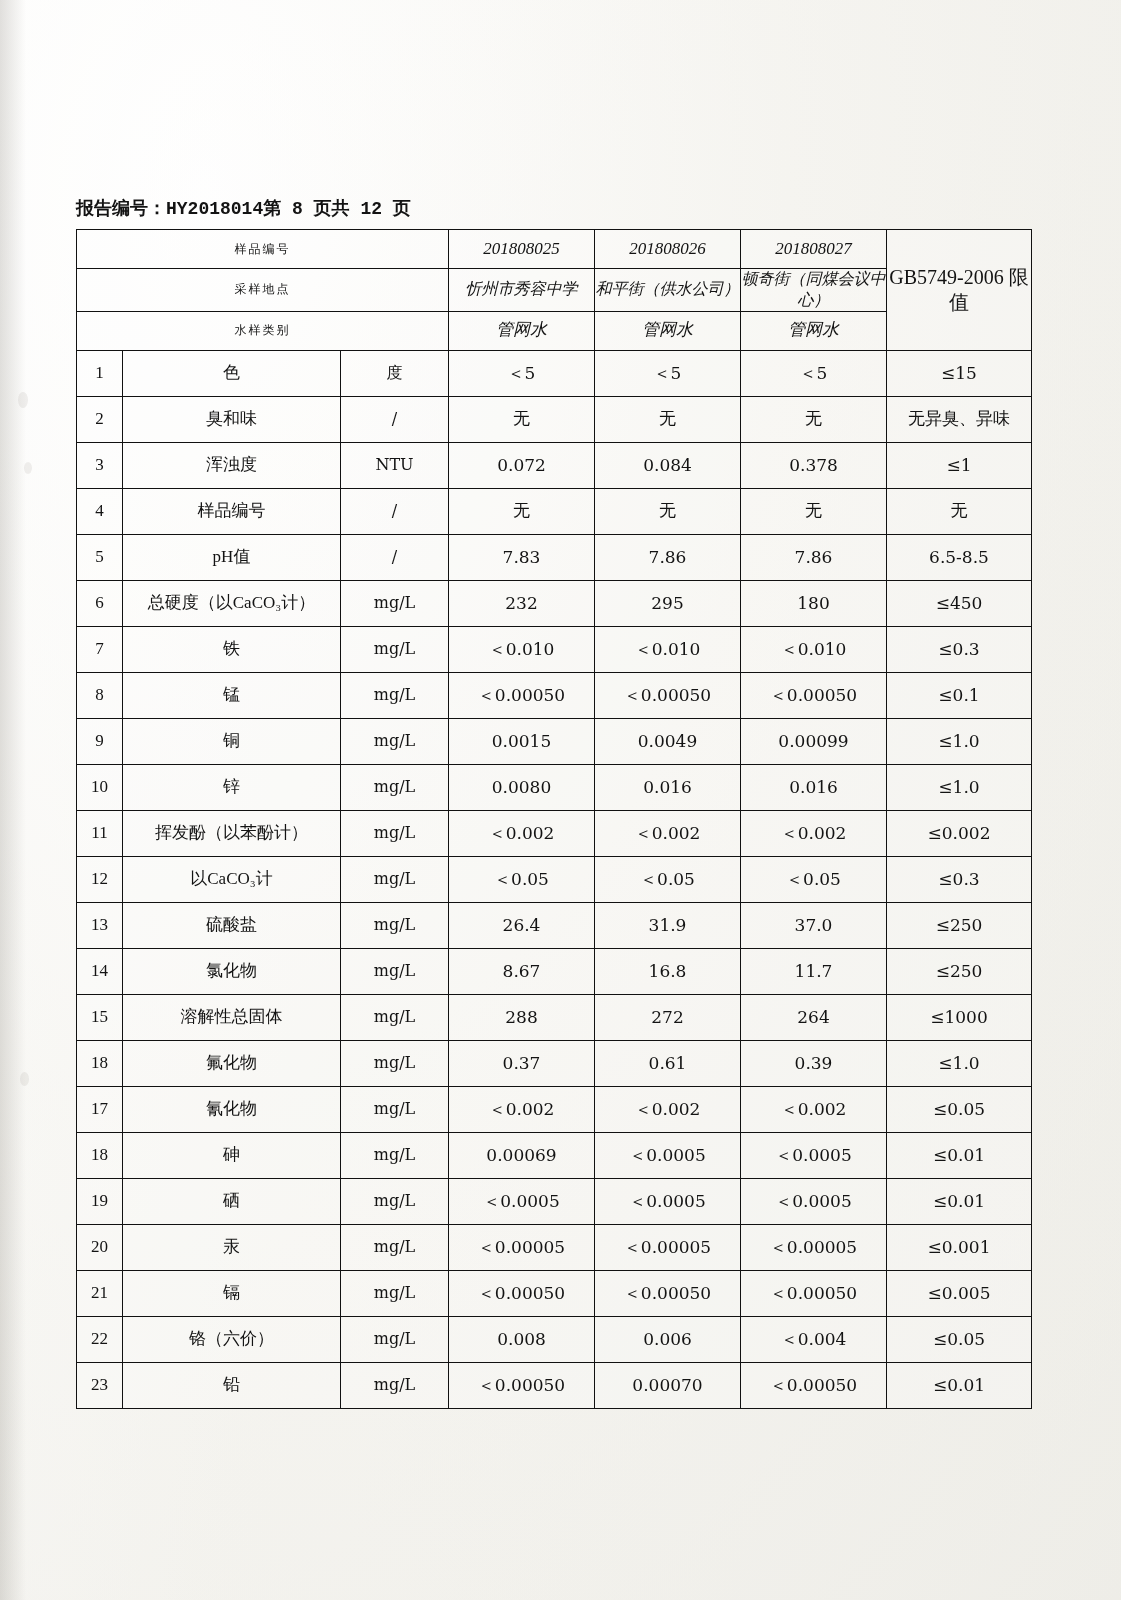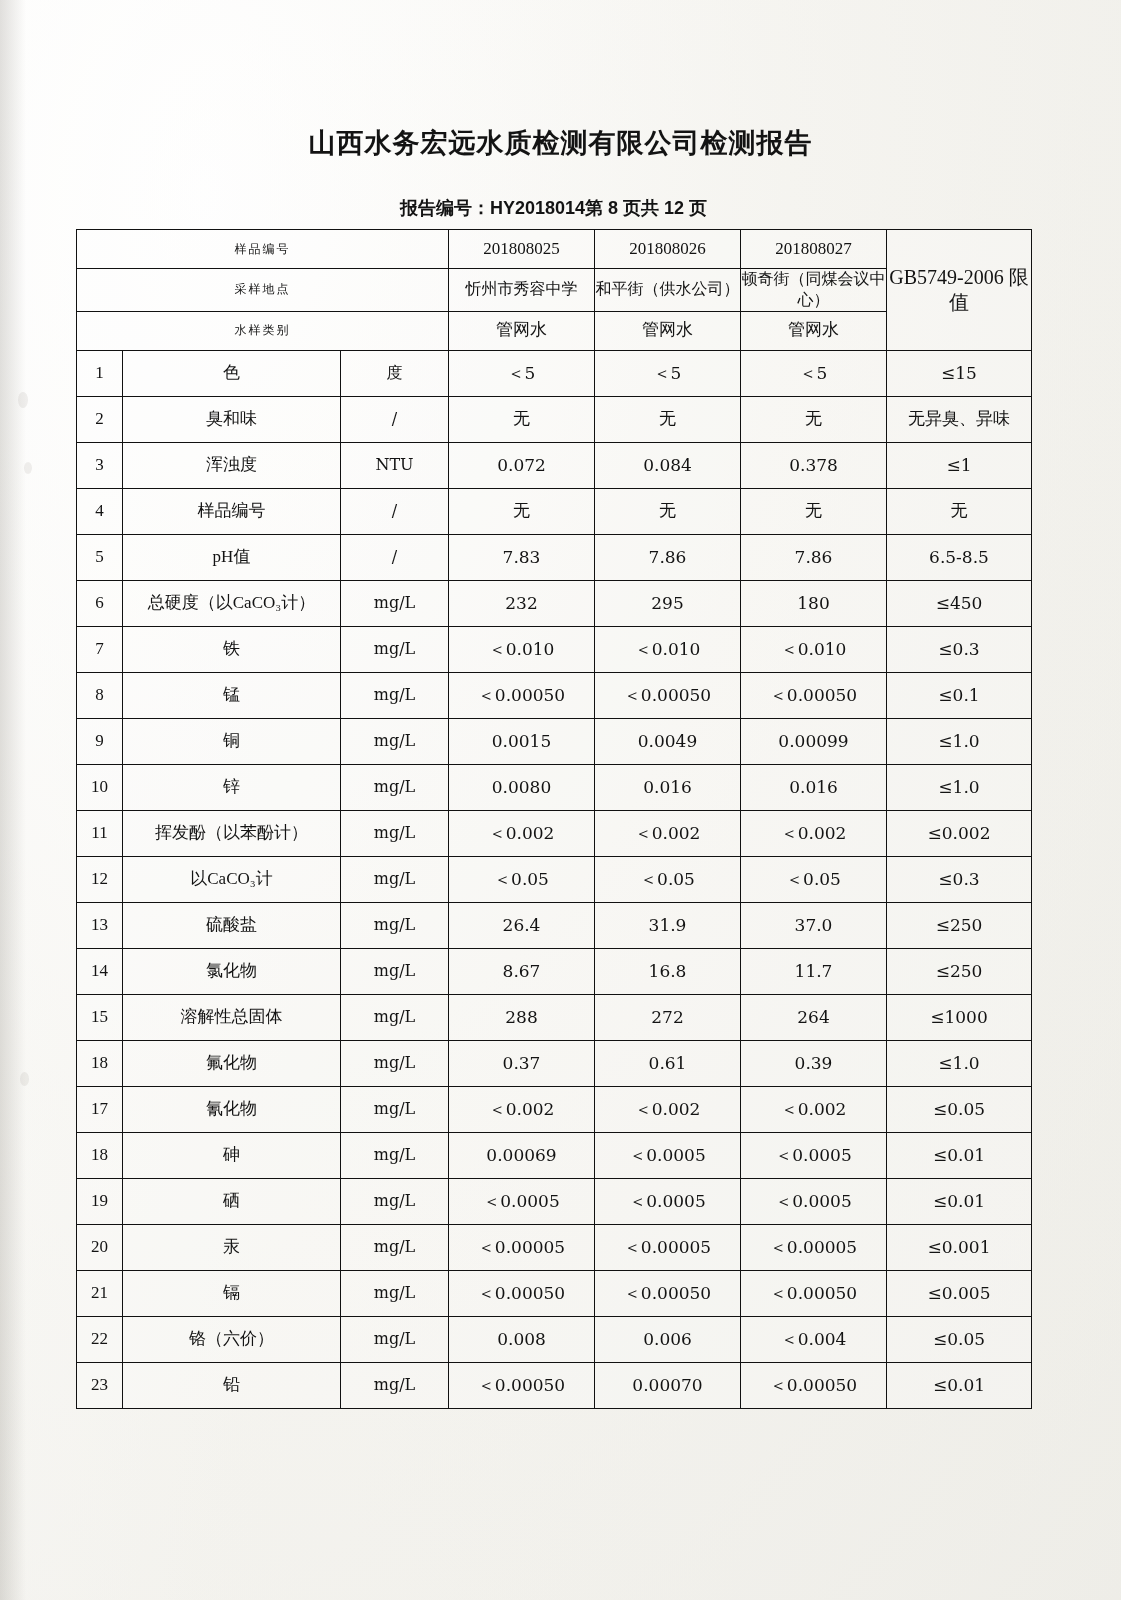--- a/index.html
+++ b/index.html
@@ -38,24 +38,24 @@
     font-weight: bold;
     letter-spacing: 1px;
     font-family: "DejaVu Serif", "Liberation Serif", serif;
   }
   .meta-row {
     position: absolute;
     top: 196px;
     left: 76px;
     width: 955px;
     display: flex;
-    justify-content: center;
+    justify-content: flex-start;
     font-size: 18px;
     font-weight: bold;
-    font-family: Liberation Sans, sans-serif;
+    font-family: Liberation Mono, monospace;
   }
   .meta-row .report-no,
   .meta-row .page-no {
     white-space: nowrap;
   }
   table.report {
     position: absolute;
     top: 229px;
     left: 76px;
     width: 955px;
@@ -81,20 +81,21 @@
   col.c-lim   { width: 145px; }
 
   td.head-label {
     height: 38px;
     font-size: 12px;
     letter-spacing: 2px;
   }
   td.head-val {
     font-size: 17px;
     padding: 3px 4px;
+    font-style: italic;
   }
   td.head-val.small {
     font-size: 16px;
     line-height: 1.3;
   }
   td.limit-head {
     font-size: 20px;
     line-height: 1.55;
     padding: 4px 6px;
   }
@@ -137,21 +138,20 @@
 </head>
 <body>
 
 <div class="page">
   <div class="paper-noise"></div>
   <div class="edge-shadow"></div>
   <div class="smudge" style="left:18px; top:392px; width:10px; height:16px;"></div>
   <div class="smudge" style="left:24px; top:462px; width:8px; height:12px;"></div>
   <div class="smudge" style="left:20px; top:1072px; width:9px; height:14px;"></div>
 
-  <div class="title">山西水务宏远水质检测有限公司检测报告</div>
 
   <div class="meta-row">
     <div class="report-no">报告编号：HY2018014</div>
     <div class="page-no">第 8 页共 12 页</div>
   </div>
 
   <table class="report">
     <colgroup>
       <col class="c-idx">
         <col class="c-item">

